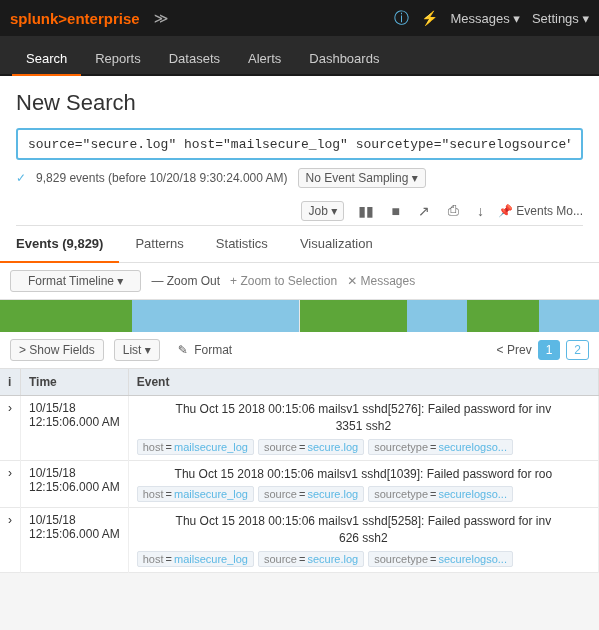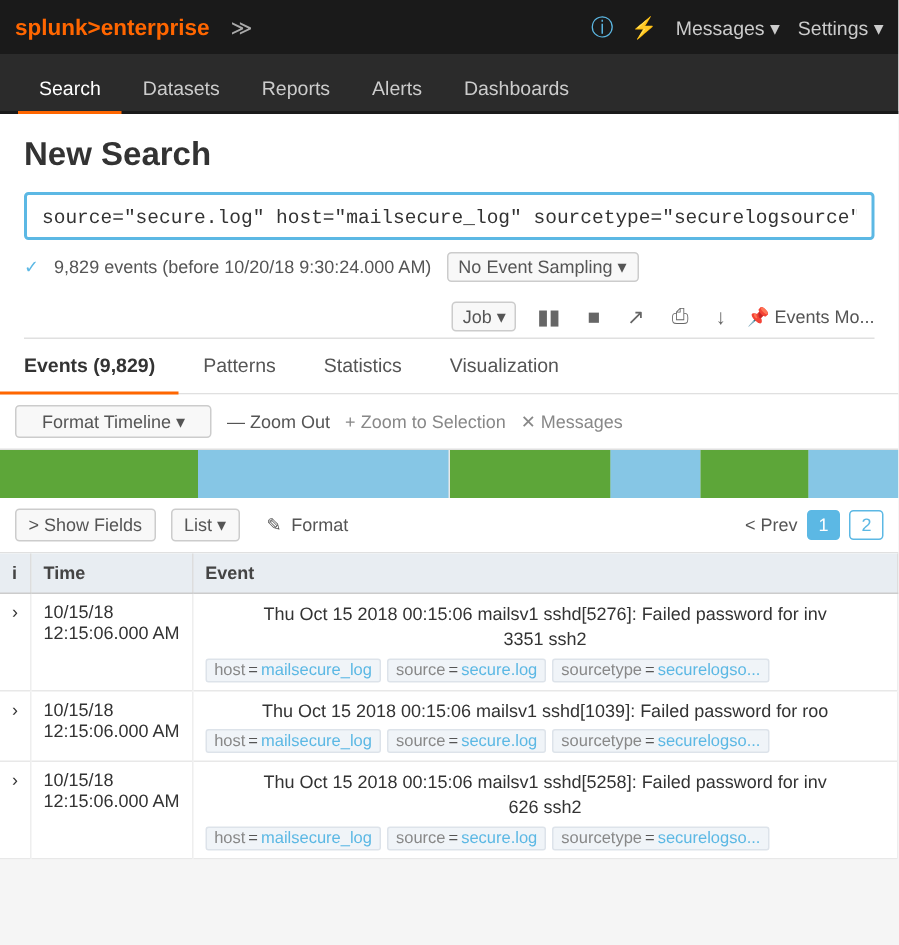--- a/index.html
+++ b/index.html
@@ -44,21 +44,21 @@
       border-bottom: 2px solid #ff6600;
     }
 
     
     .page-content {
       background: #fff;
       padding: 14px 16px 0 16px;
     }
     .page-title {
       font-size: 22px;
-      font-weight: bold;
+      font-weight: normal;
       color: #333;
       margin-bottom: 12px;
     }
 
     
     .search-bar-wrap {
       border: 2px solid #5cb8e4;
       border-radius: 3px;
       padding: 6px 10px;
       margin-bottom: 8px;
@@ -306,22 +306,22 @@
   <div class="top-bar-right">
     <span class="info-icon">ⓘ</span>
     <span class="top-bar-icon">⚡</span>
     <span class="top-bar-btn">Messages ▾</span>
     <span class="top-bar-btn">Settings ▾</span>
   </div>
 </div>
 
 <div class="main-nav">
   <div class="main-nav-tab active">Search</div>
+  <div class="main-nav-tab">Reports</div>
   <div class="main-nav-tab">Datasets</div>
-  <div class="main-nav-tab">Reports</div>
   <div class="main-nav-tab">Alerts</div>
   <div class="main-nav-tab">Dashboards</div>
 </div>
 
 <div class="page-content">
   <h1 class="page-title">New Search</h1>
 
   <div class="search-bar-wrap">
     <input class="search-bar-input" type="text" value="source=&quot;secure.log&quot; host=&quot;mailsecure_log&quot; sourcetype=&quot;securelogsource&quot;" style="">
   </div>

